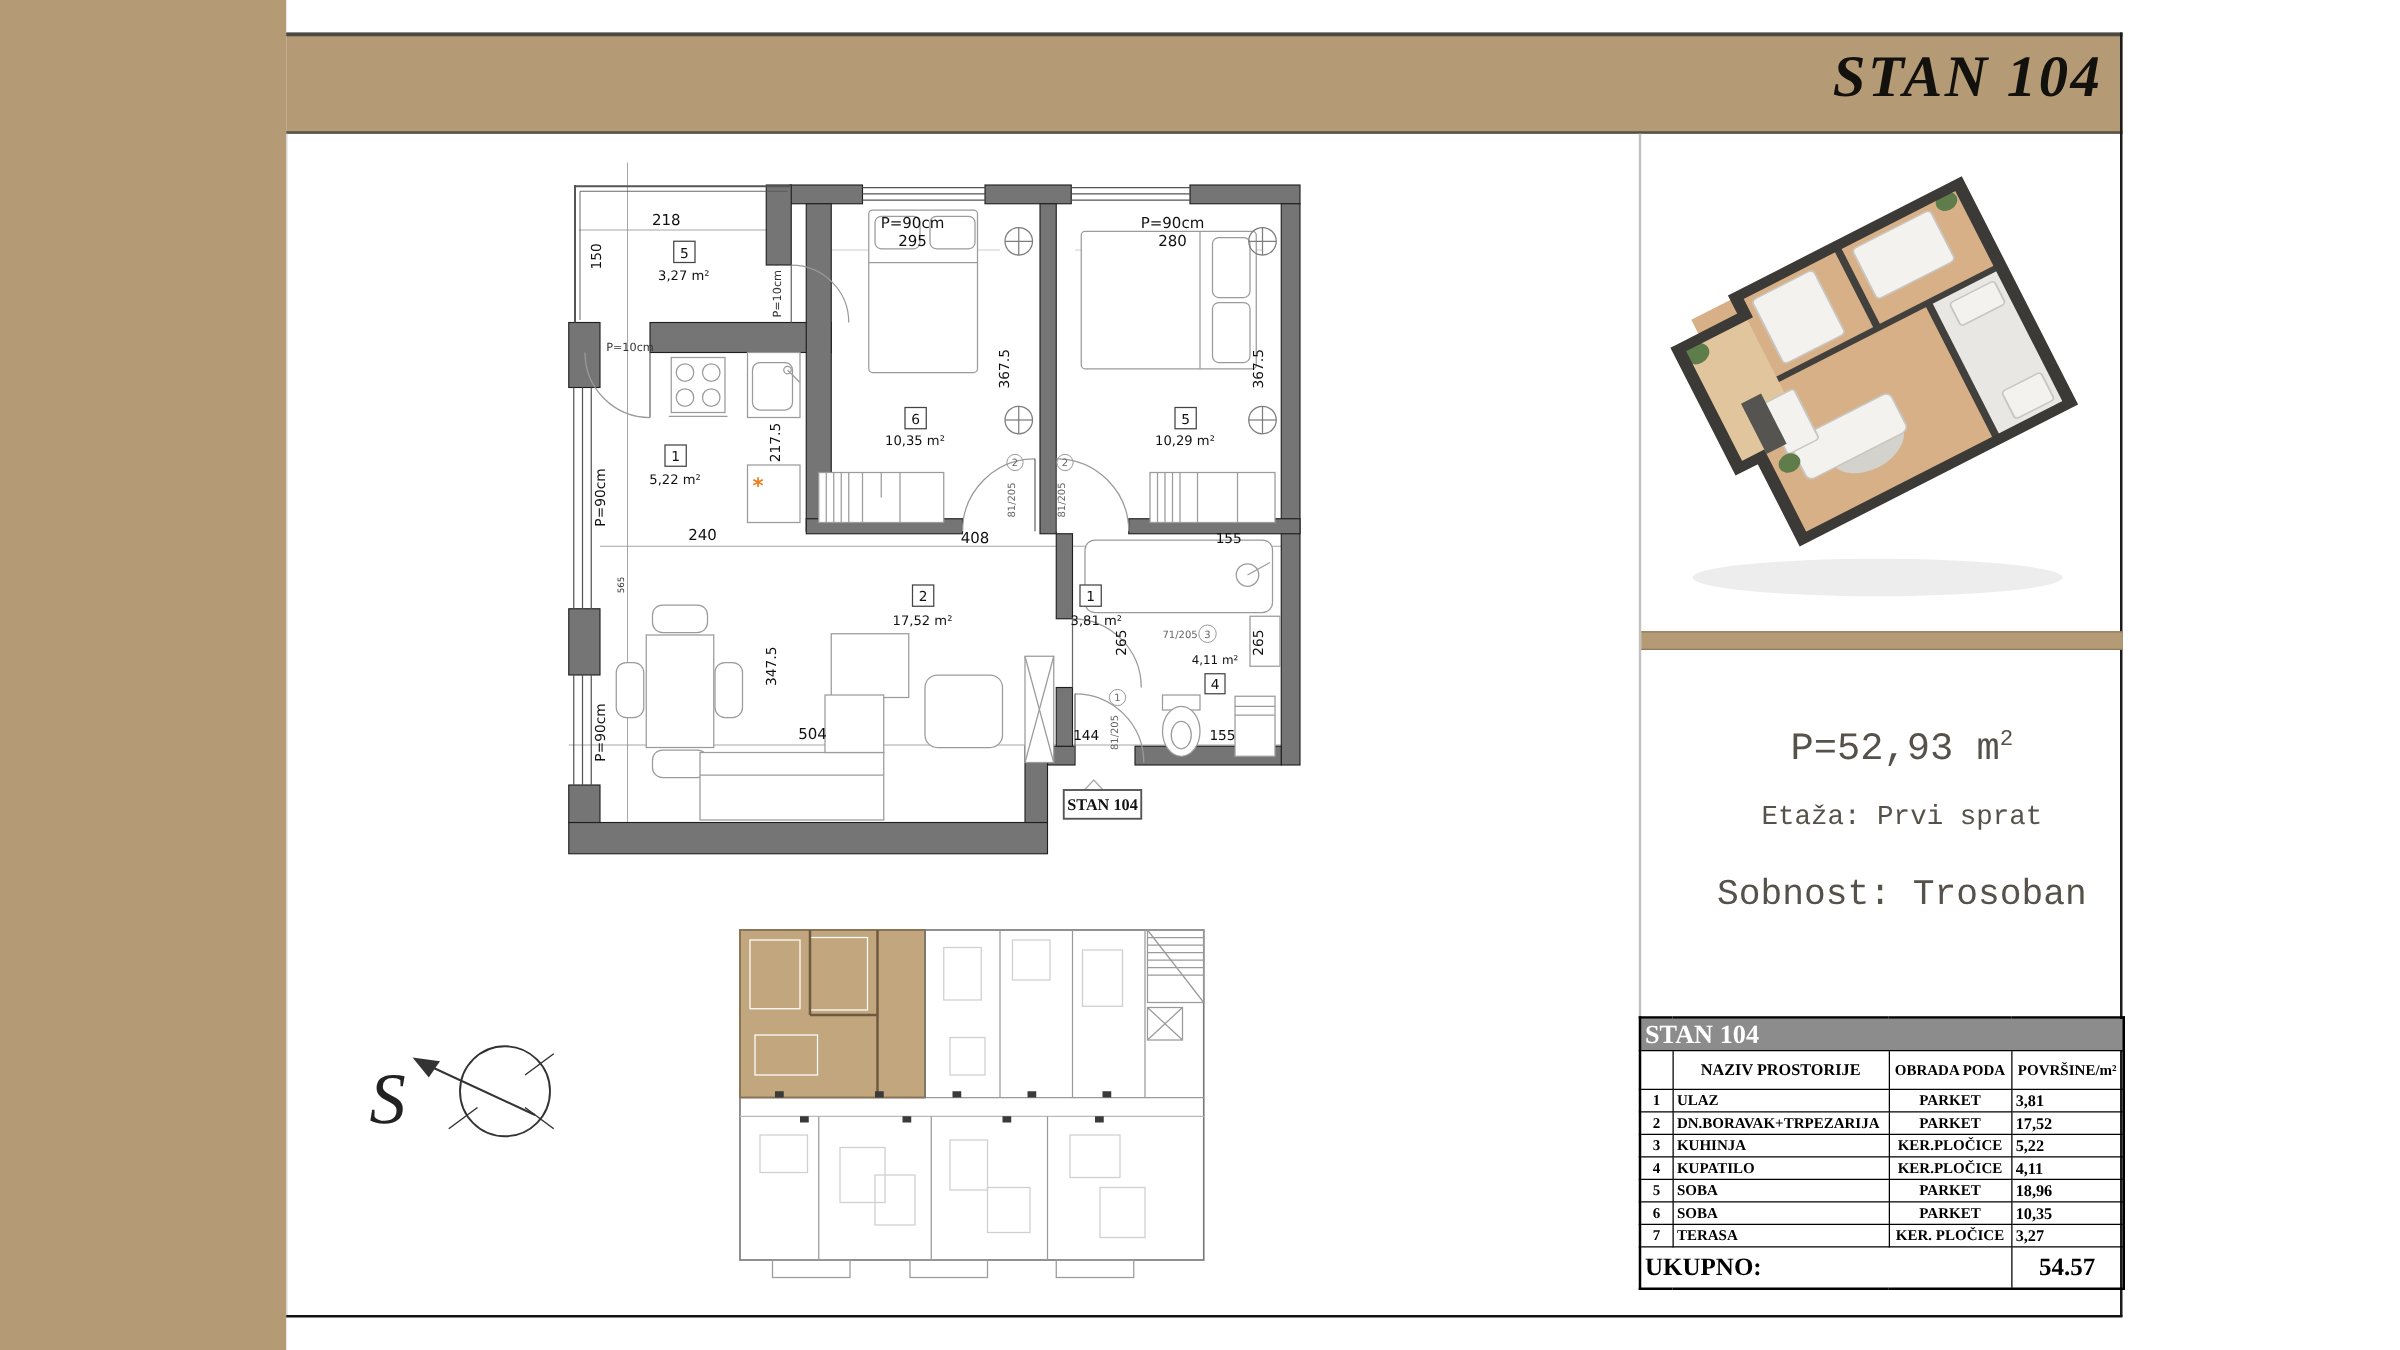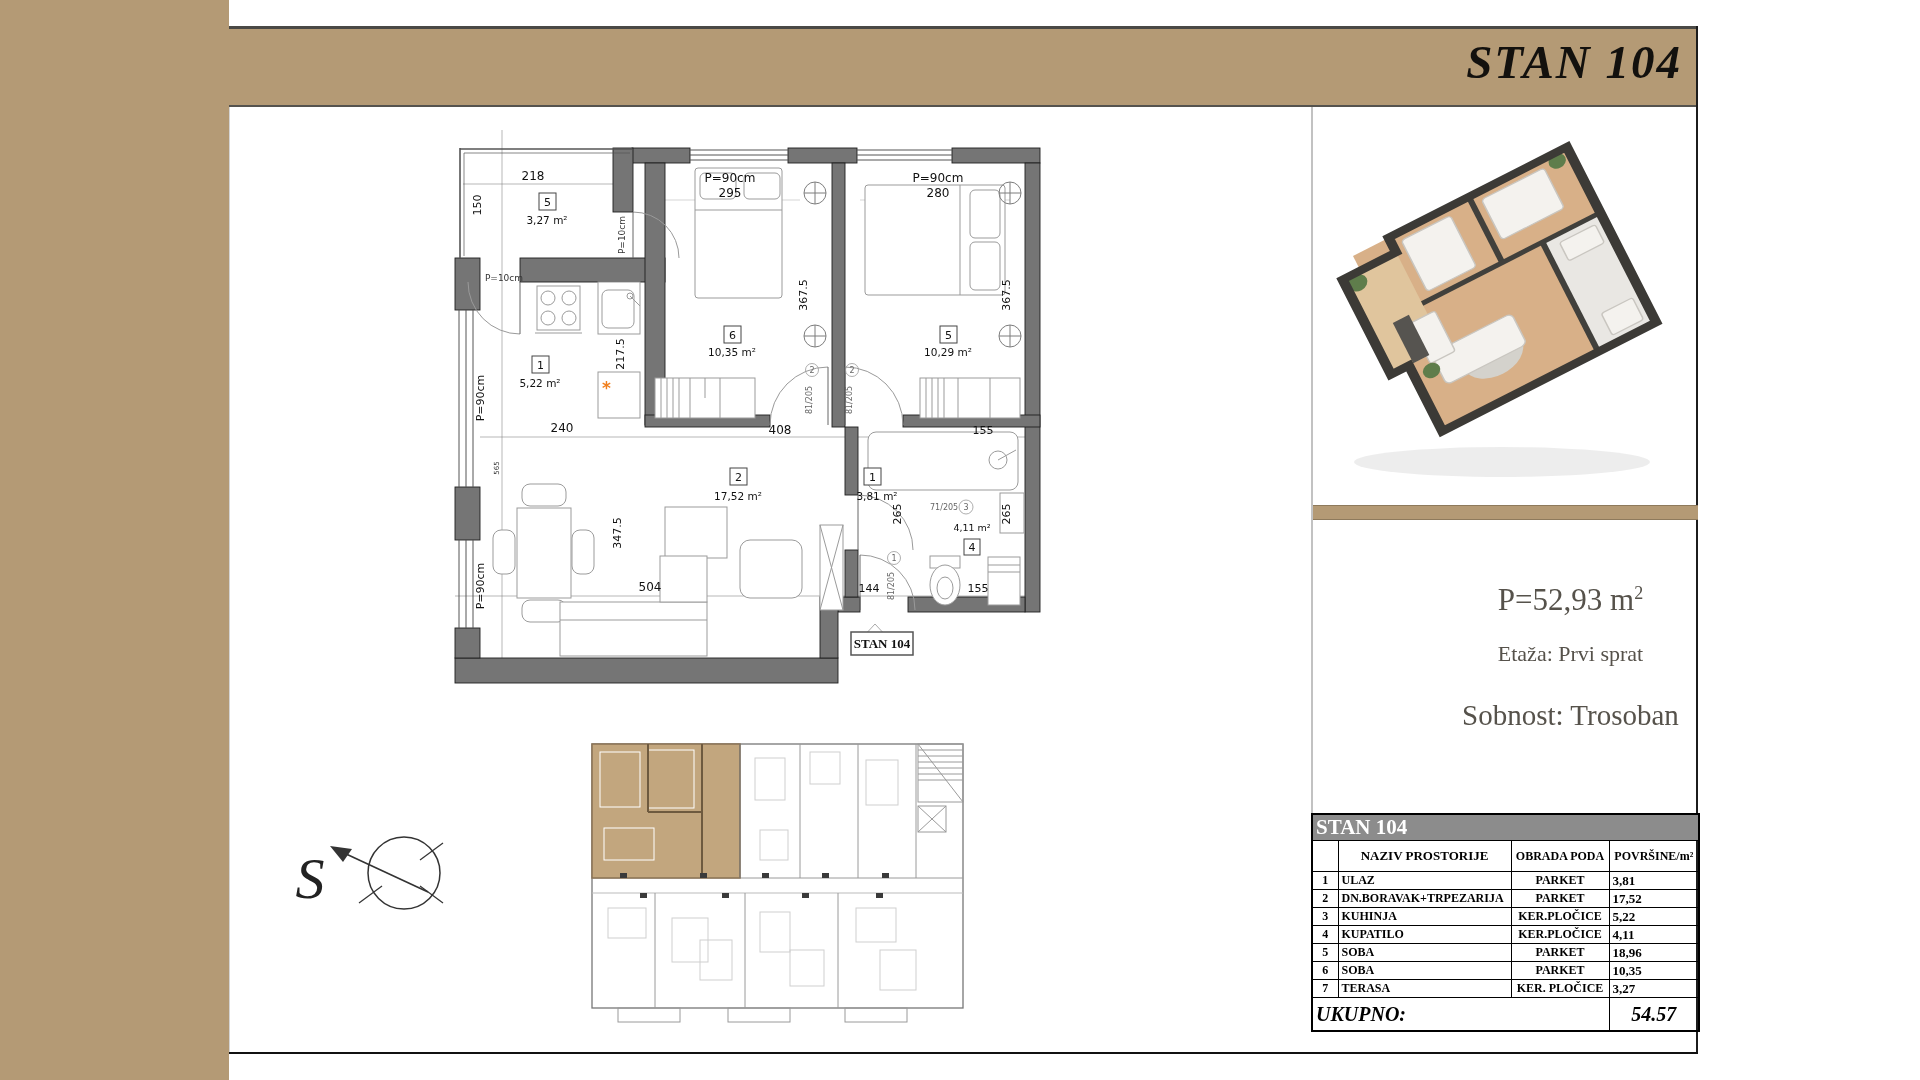--- a/index.html
+++ b/index.html
@@ -15,39 +15,39 @@
   #page-title{position:absolute;right:16px;top:6px;font-style:italic;font-weight:bold;
           font-size:47px;letter-spacing:2px;color:#13110e;font-family:"Liberation Serif",serif;}
   
   #frame-right{left:1696px;top:26px;width:2px;height:1027px;background:#1c1c1c;}
   #frame-bottom{left:229px;top:1052px;width:1469px;height:2px;background:#111;}
   #divider-left{left:229px;top:107px;width:1px;height:946px;background:#d4d4d4;}
   #divider-panel{left:1311px;top:107px;width:2px;height:706px;background:#c2c2c2;}
   
   #tan-band{left:1313px;top:505px;width:385px;height:15px;background:#b49a75;
             border-top:1px solid #8e7a5c;border-bottom:1px solid #8e7a5c;box-sizing:border-box;}
-  .panel-text{left:1379px;width:383px;text-align:center;color:#56524b;
-              font-family:Liberation Serif, serif;}
+  .panel-text{left:1313px;width:383px;text-align:center;color:#56524b;
+              font-family:Liberation Mono, monospace;padding-left:17px;}
   #area-line{top:582px;font-size:31px;}
   #area-line sup{font-size:18px;}
   #floor-line{top:641px;font-size:22px;}
   #sobnost-line{top:699px;font-size:29px;}
   
   #rooms-table{position:absolute;left:1311px;top:813px;width:387px;border-collapse:collapse;
                table-layout:fixed;font-family:"Liberation Serif",serif;color:#000;}
   #rooms-table td,#rooms-table th{border:1px solid #000;padding:0 3px;overflow:hidden;
                white-space:nowrap;}
   #rooms-table{border:2px solid #000;}
   tr.band td{background:#8c8c8c;color:#fff;font-size:21px;font-weight:bold;height:24px;
              padding-left:6px;border:1px solid #6f6f6f;}
   tr.colhead td{font-weight:bold;text-align:center;font-size:13px;height:30px;font-family:Liberation Serif, serif;}
   tr.datarow td{font-weight:bold;font-size:12px;height:17px;}
   tr.datarow td.c{text-align:center;}
   tr.datarow td.v{text-align:left;font-size:13px;margin-top:32px;}
-  tr.totalrow td{font-size:20px;font-weight:bold;height:32px;font-style:italic;}
+  tr.totalrow td{font-size:20px;font-weight:bold;height:32px;}
   tr.totalrow td.v{text-align:center;}
   td.graycell{background:#8c8c8c;color:#fff;font-weight:bold;text-align:center;font-size:17px;}
   
   text{font-family:"DejaVu Sans",sans-serif;}
   .dim{font-size:12px;fill:#111;}
   .dims{font-size:11px;fill:#111;}
   .dimxs{font-size:7px;fill:#333;}
   .area{font-size:10.5px;fill:#111;}
   .rnum{font-size:11px;fill:#111;}
   .doorlab{font-size:8px;fill:#666;}

